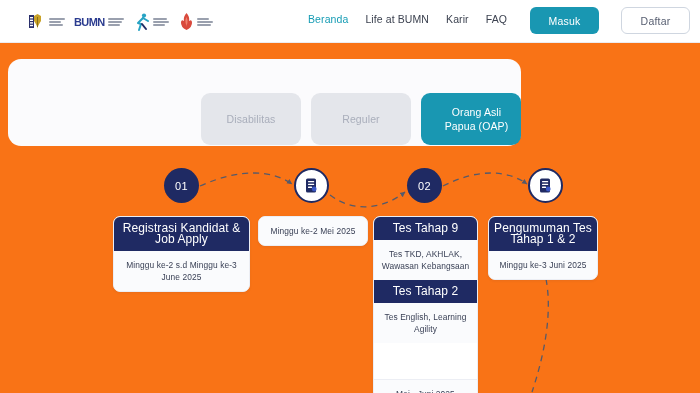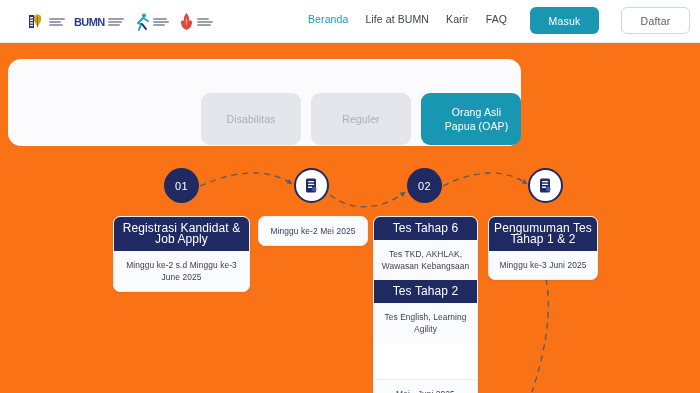--- a/index.html
+++ b/index.html
@@ -365,21 +365,21 @@
   <div class="card card-1">
     <div class="card-head">Registrasi Kandidat  &amp; Job Apply</div>
     <div class="card-body">Minggu ke-2 s.d Minggu ke-3 June 2025</div>
   </div>
 
   <div class="card card-2">
     <div class="card-body">Minggu ke-2 Mei 2025</div>
   </div>
 
   <div class="card card-3">
-    <div class="card-head">Tes Tahap 6</div>
+    <div class="card-head">Tes Tahap 9</div>
     <div class="card-body">Tes TKD, AKHLAK, Wawasan Kebangsaan</div>
     <div class="card-head">Tes Tahap 2</div>
     <div class="card-body">Tes English, Learning Agility</div>
     <div class="card-body divided">Mei - Juni 2025</div>
   </div>
 
   <div class="card card-4">
     <div class="card-head">Pengumuman Tes Tahap 1 &amp; 2</div>
     <div class="card-body">Minggu ke-3 Juni 2025</div>
   </div>

